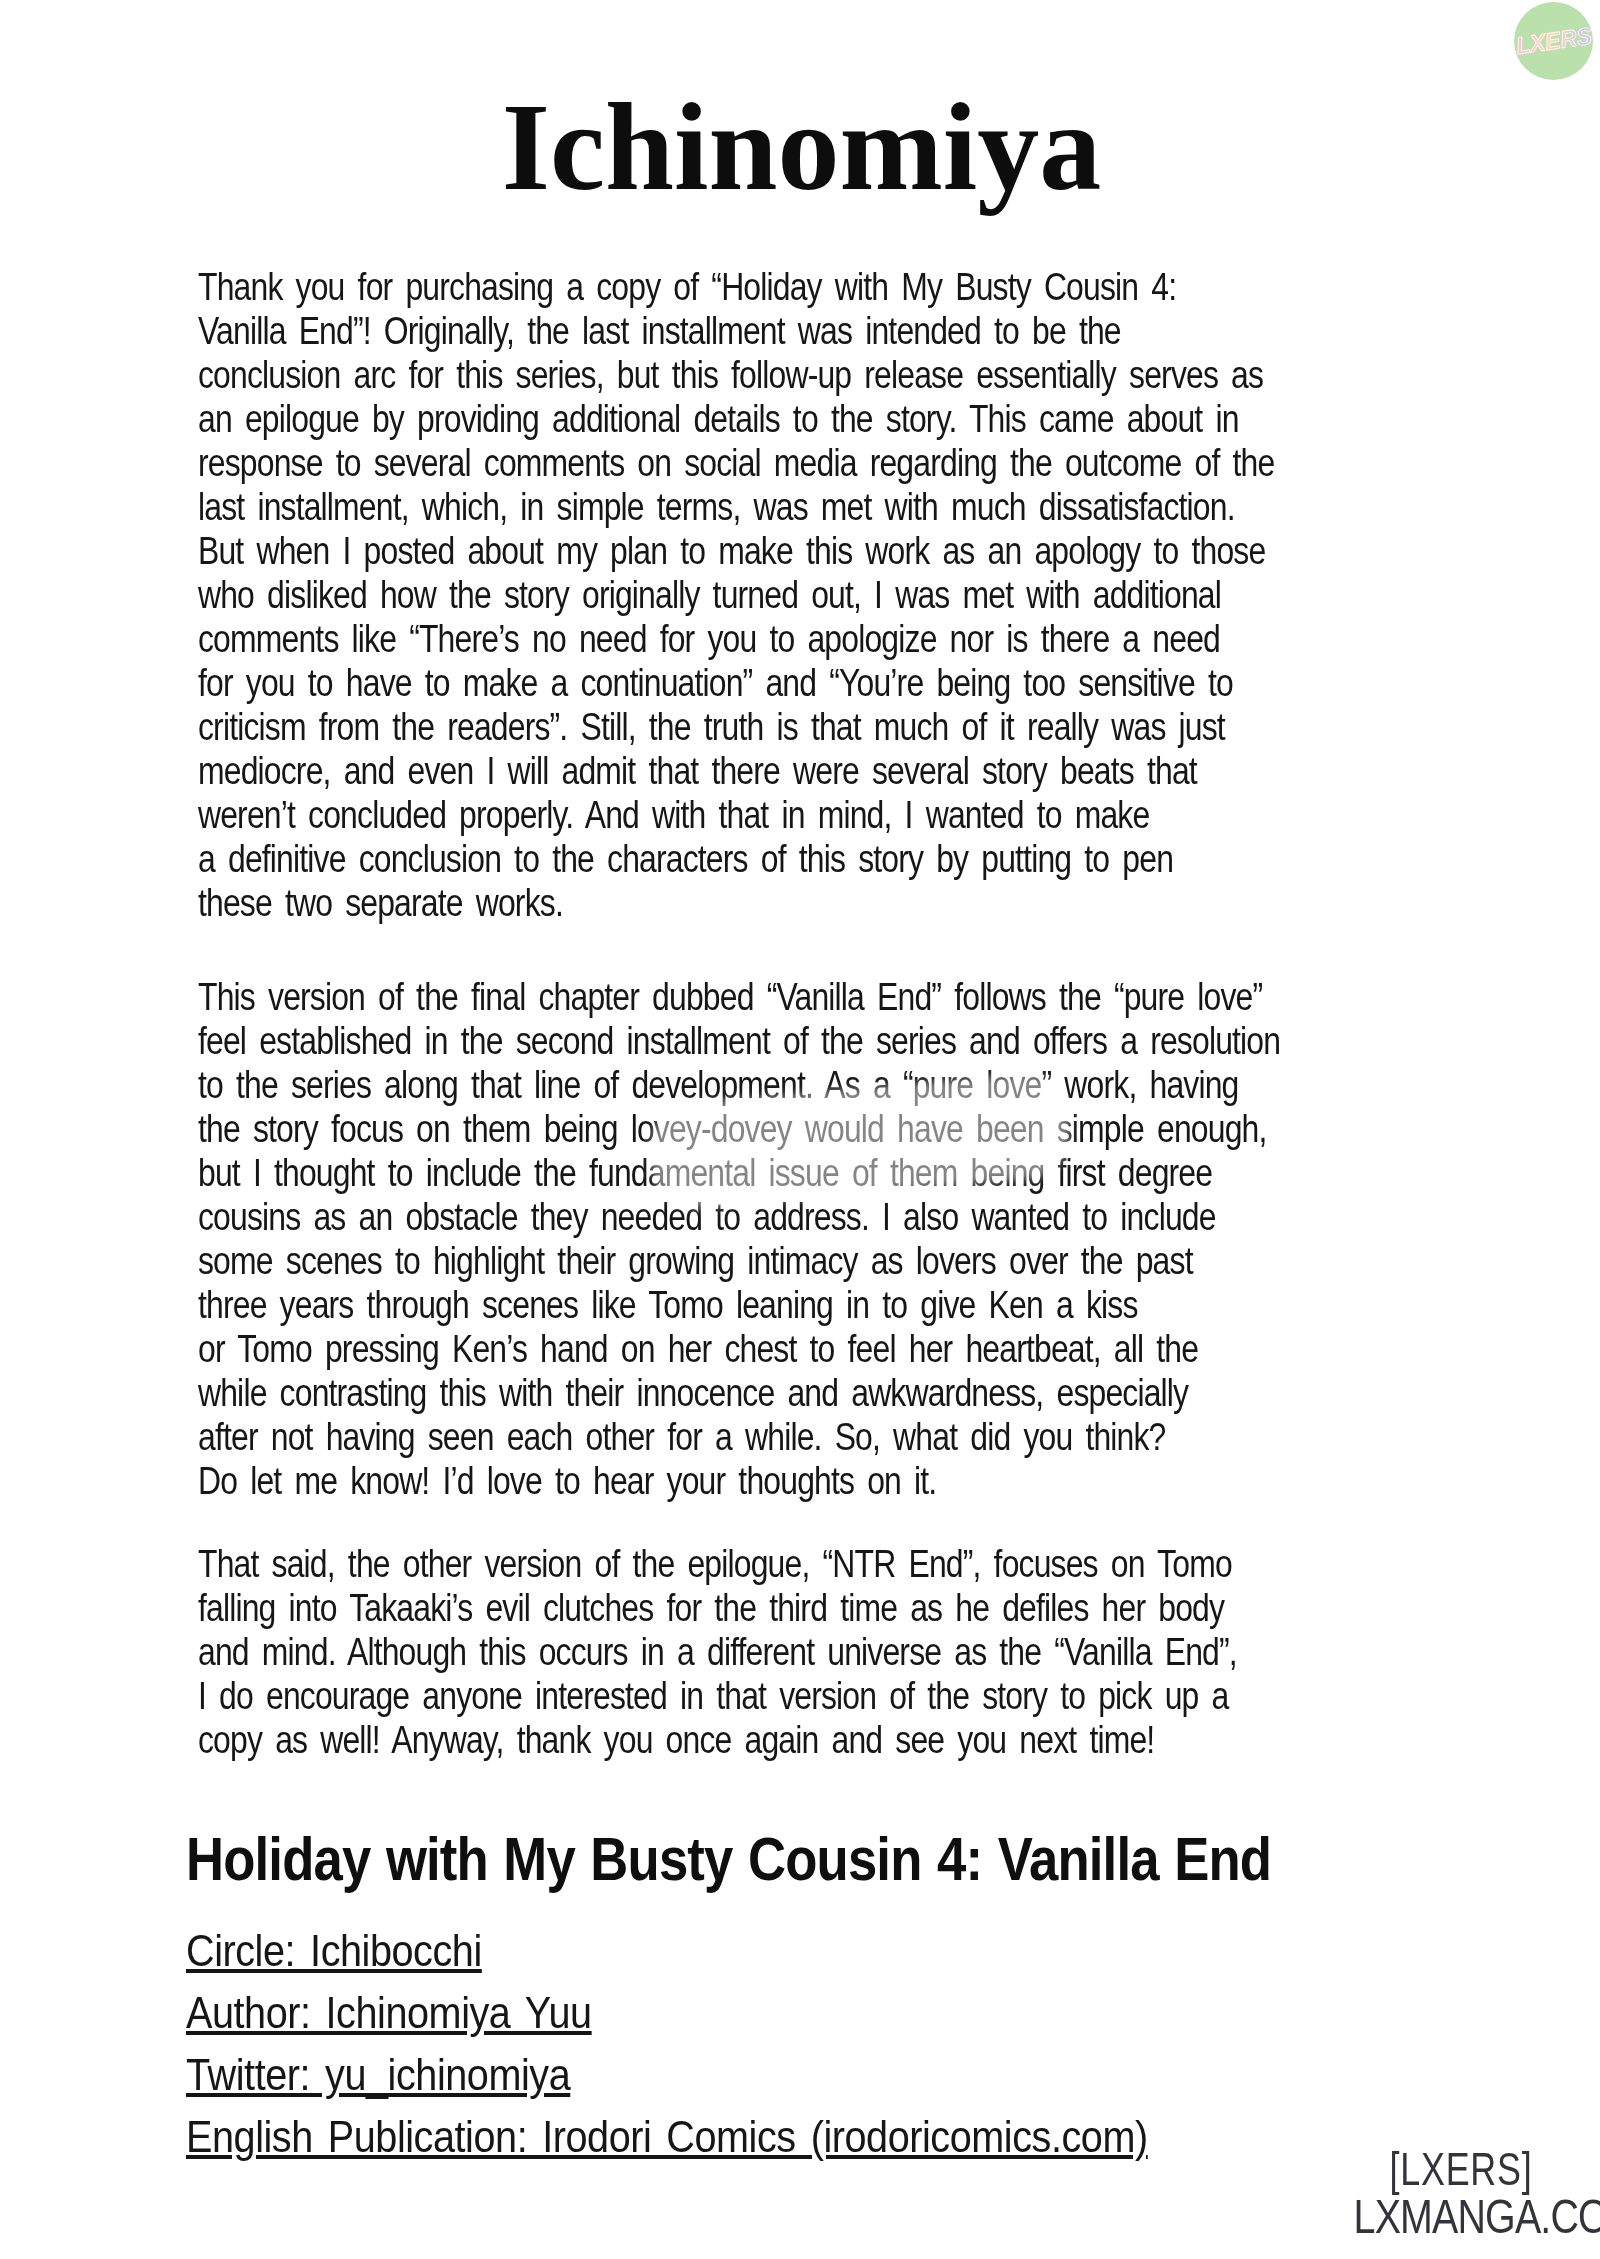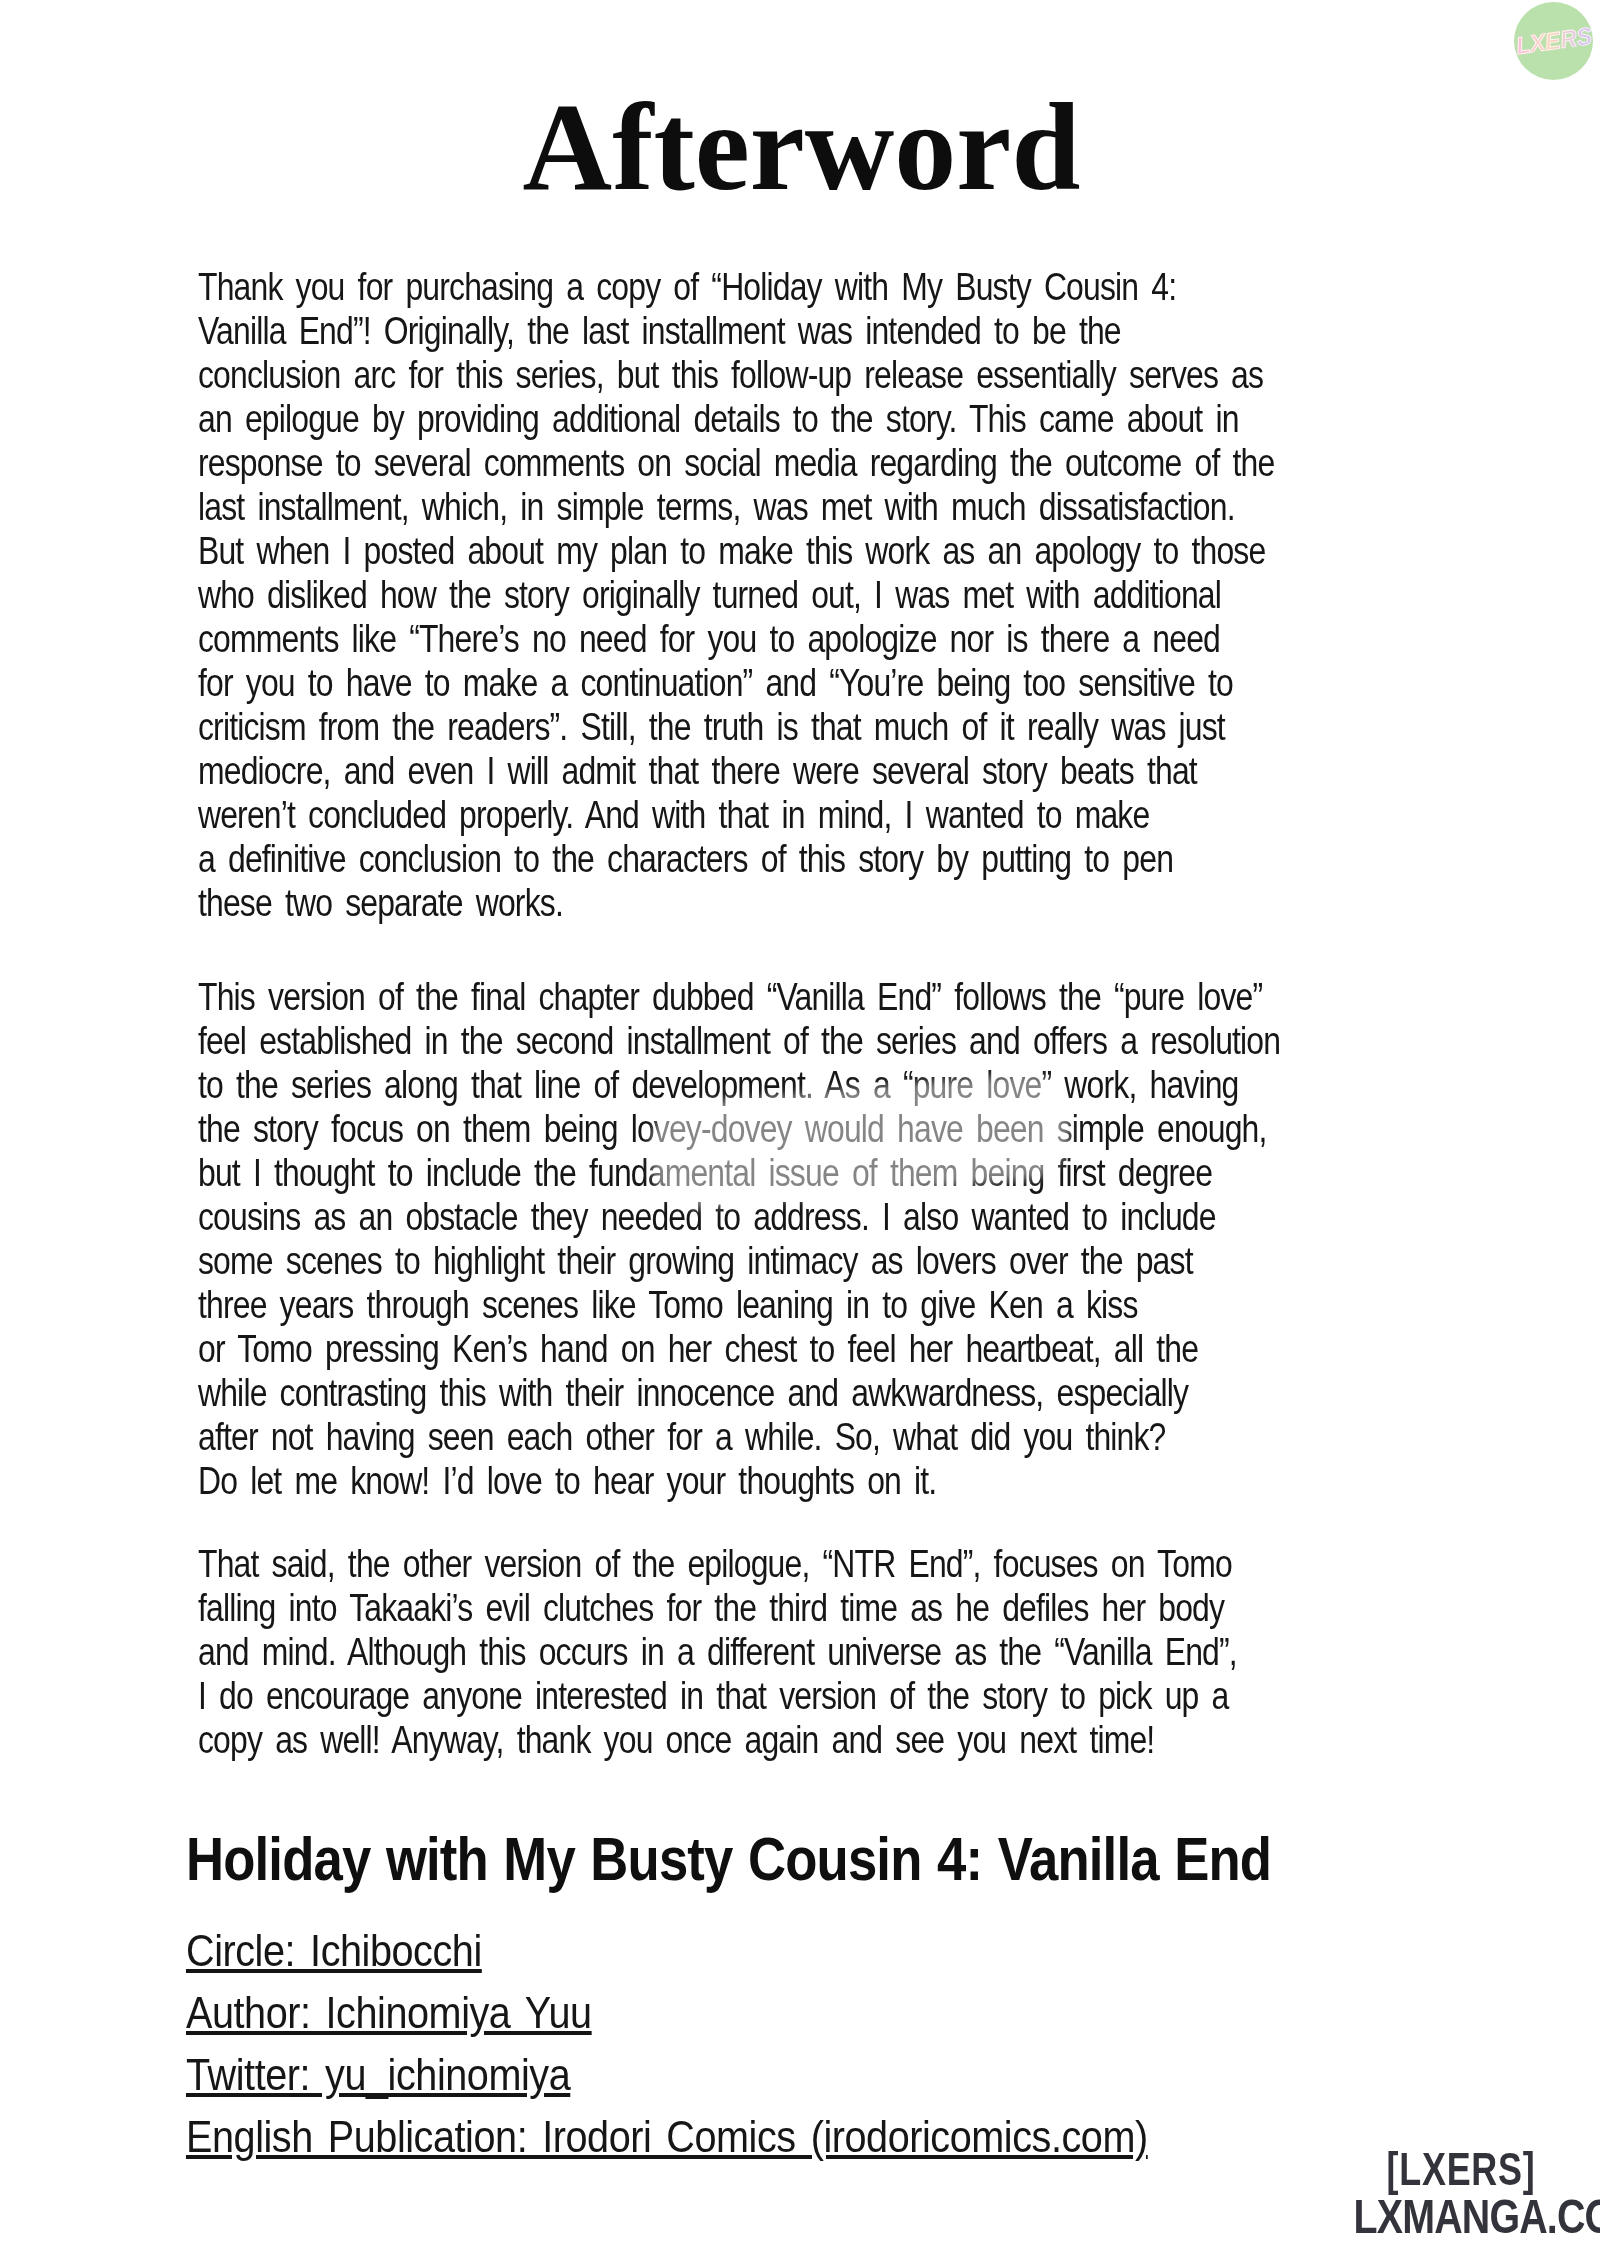--- a/index.html
+++ b/index.html
@@ -51,35 +51,35 @@
     font-size:24px;font-weight:800;font-style:italic;letter-spacing:0;
     transform:rotate(-8deg) scaleX(.95);
     background:linear-gradient(105deg,#f27ba6 8%,#f2a96e 46%,#ab7fd4 86%);
     -webkit-background-clip:text;background-clip:text;color:transparent;
     -webkit-text-stroke:1px rgba(255,255,255,.9);
     text-shadow:0 0 2px rgba(255,255,255,.6);
   }
   
   .footer-mark{
     position:absolute;left:1330px;top:2144px;width:262px;text-align:center;
-    color:#33333b;font-weight:700;
+    color:#33333b;font-weight:400;
   }
   .fm1{font-size:46px;line-height:50px;letter-spacing:1px;transform:scaleX(.78);transform-origin:center;}
   .fm2{font-size:48px;line-height:46px;letter-spacing:-1px;transform:scaleX(.82);transform-origin:center;}
 </style>
 </head>
 <body>
 
 <div class="page">
 
   <div class="badge">
     <span class="badge-text">LXERS</span>
   </div>
 
-  <h1 class="title">Afterword</h1>
+  <h1 class="title">Ichinomiya</h1>
 
   <div class="para p1">
       <div class="bodyline">Thank you for purchasing a copy of “Holiday with My Busty Cousin 4:</div>
       <div class="bodyline">Vanilla End”! Originally, the last installment was intended to be the</div>
       <div class="bodyline">conclusion arc for this series, but this follow-up release essentially serves as</div>
       <div class="bodyline">an epilogue by providing additional details to the story. This came about in</div>
       <div class="bodyline">response to several comments on social media regarding the outcome of the</div>
       <div class="bodyline">last installment, which, in simple terms, was met with much dissatisfaction.</div>
       <div class="bodyline">But when I posted about my plan to make this work as an apology to those</div>
       <div class="bodyline">who disliked how the story originally turned out, I was met with additional</div>

